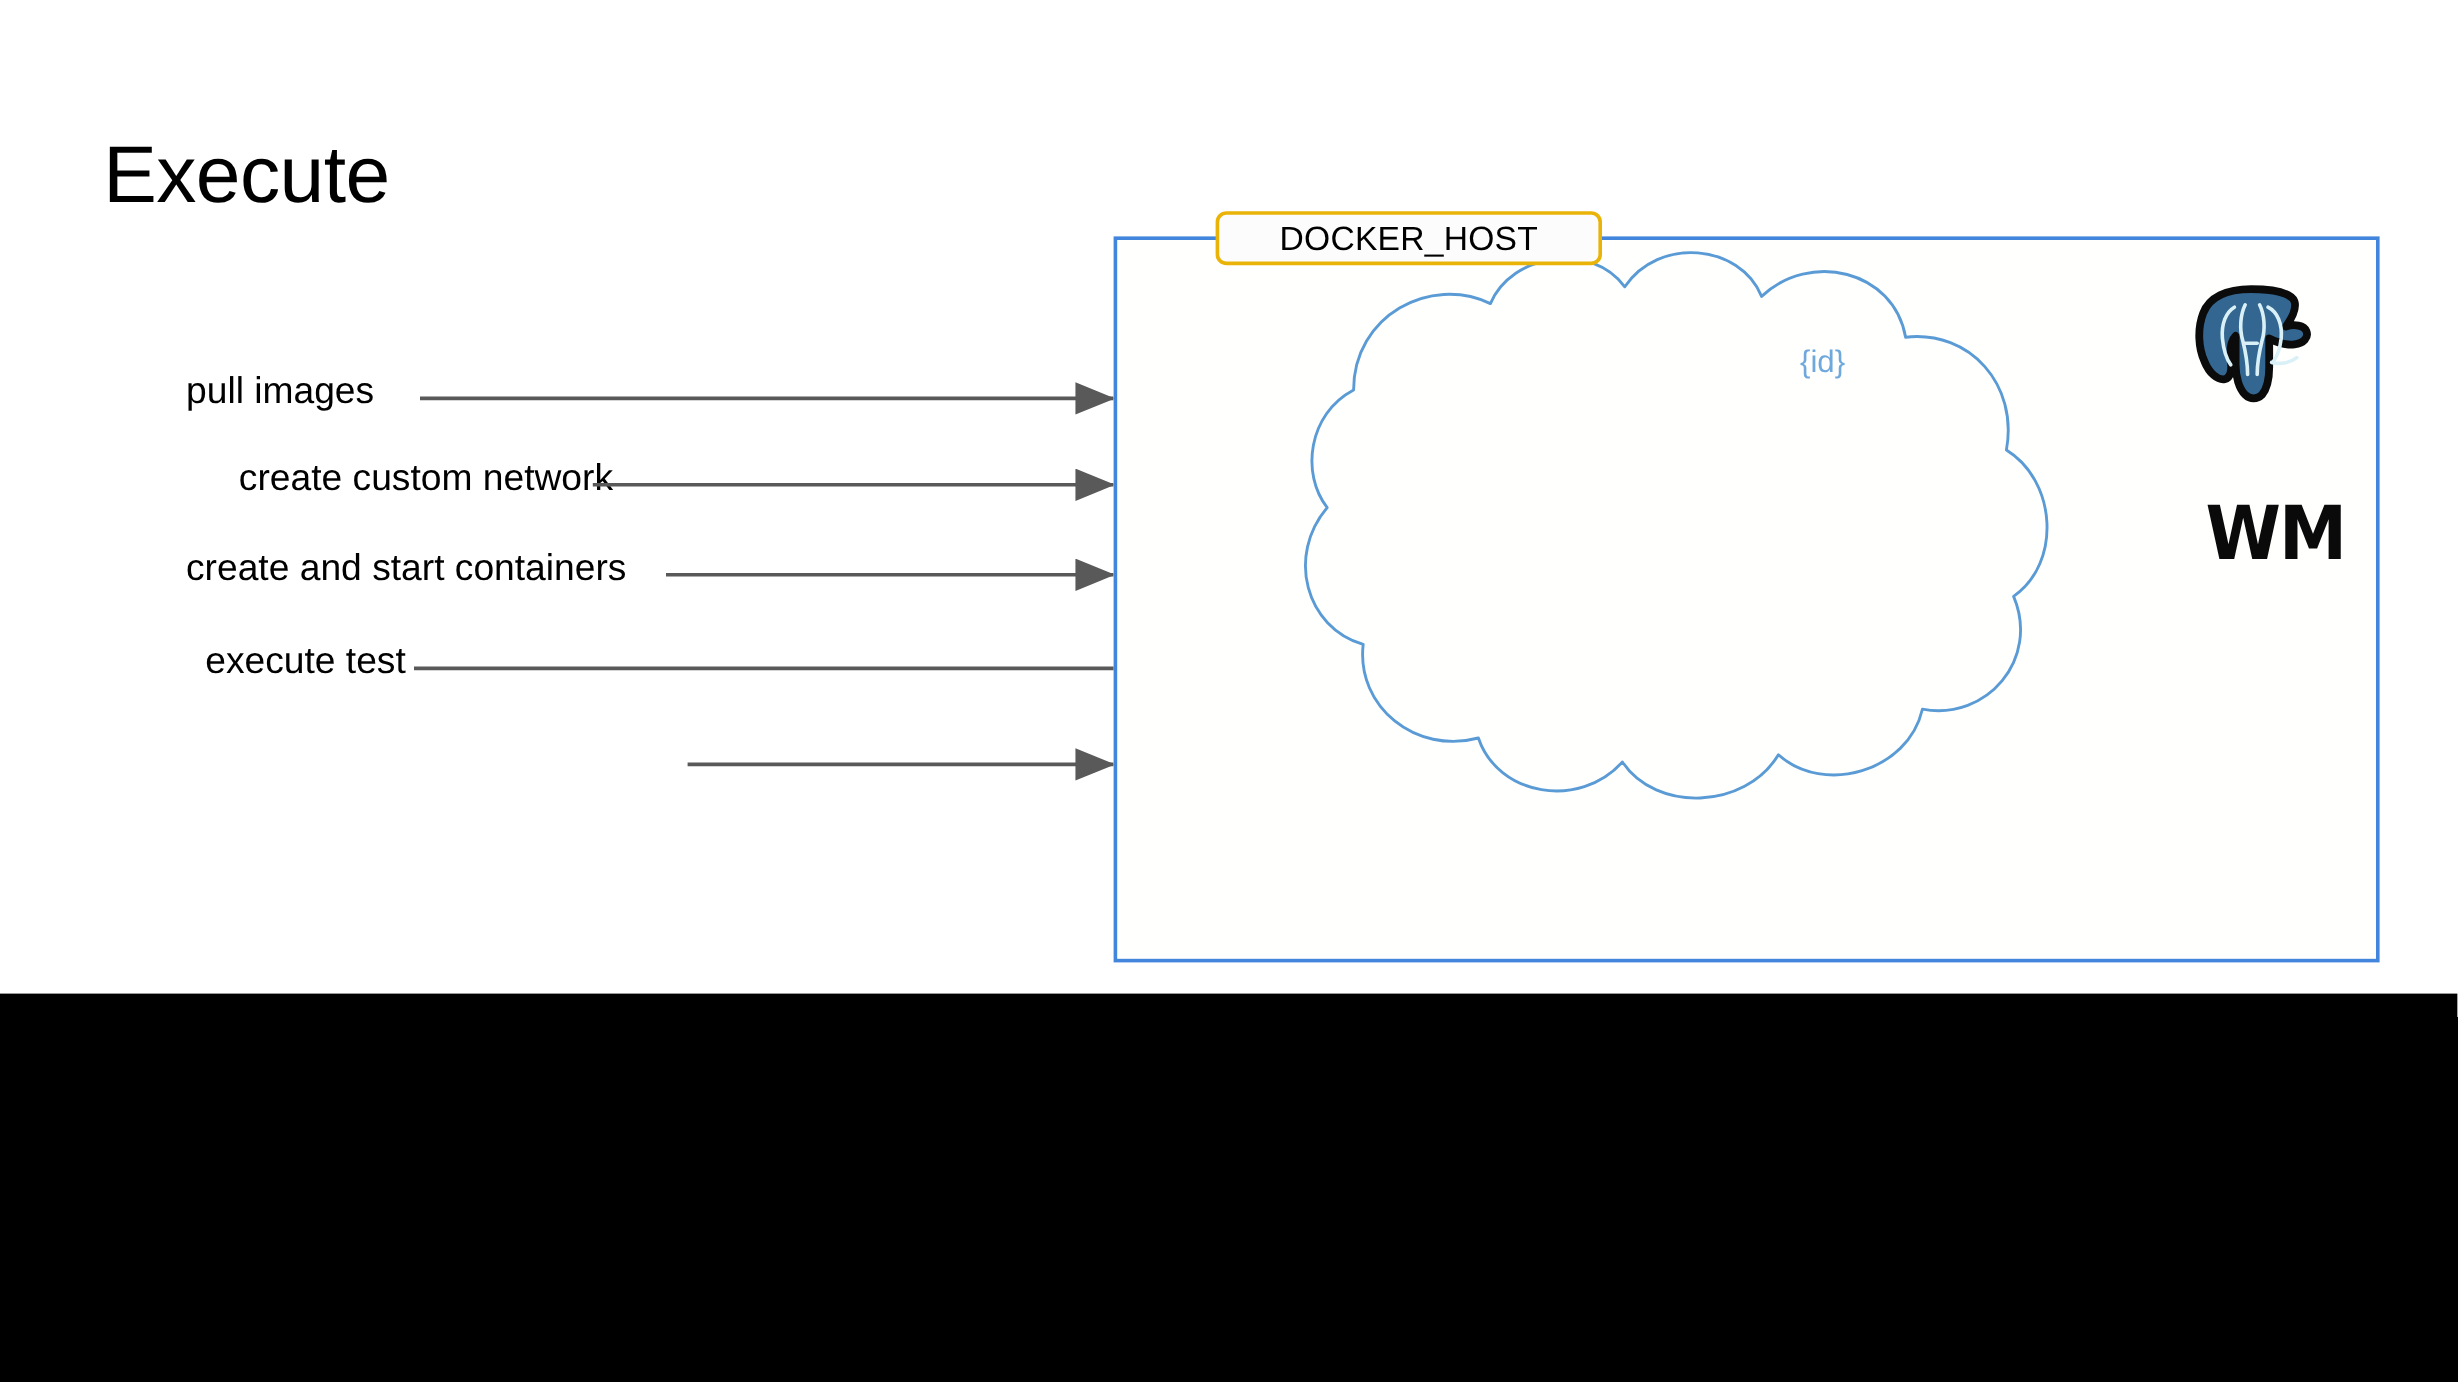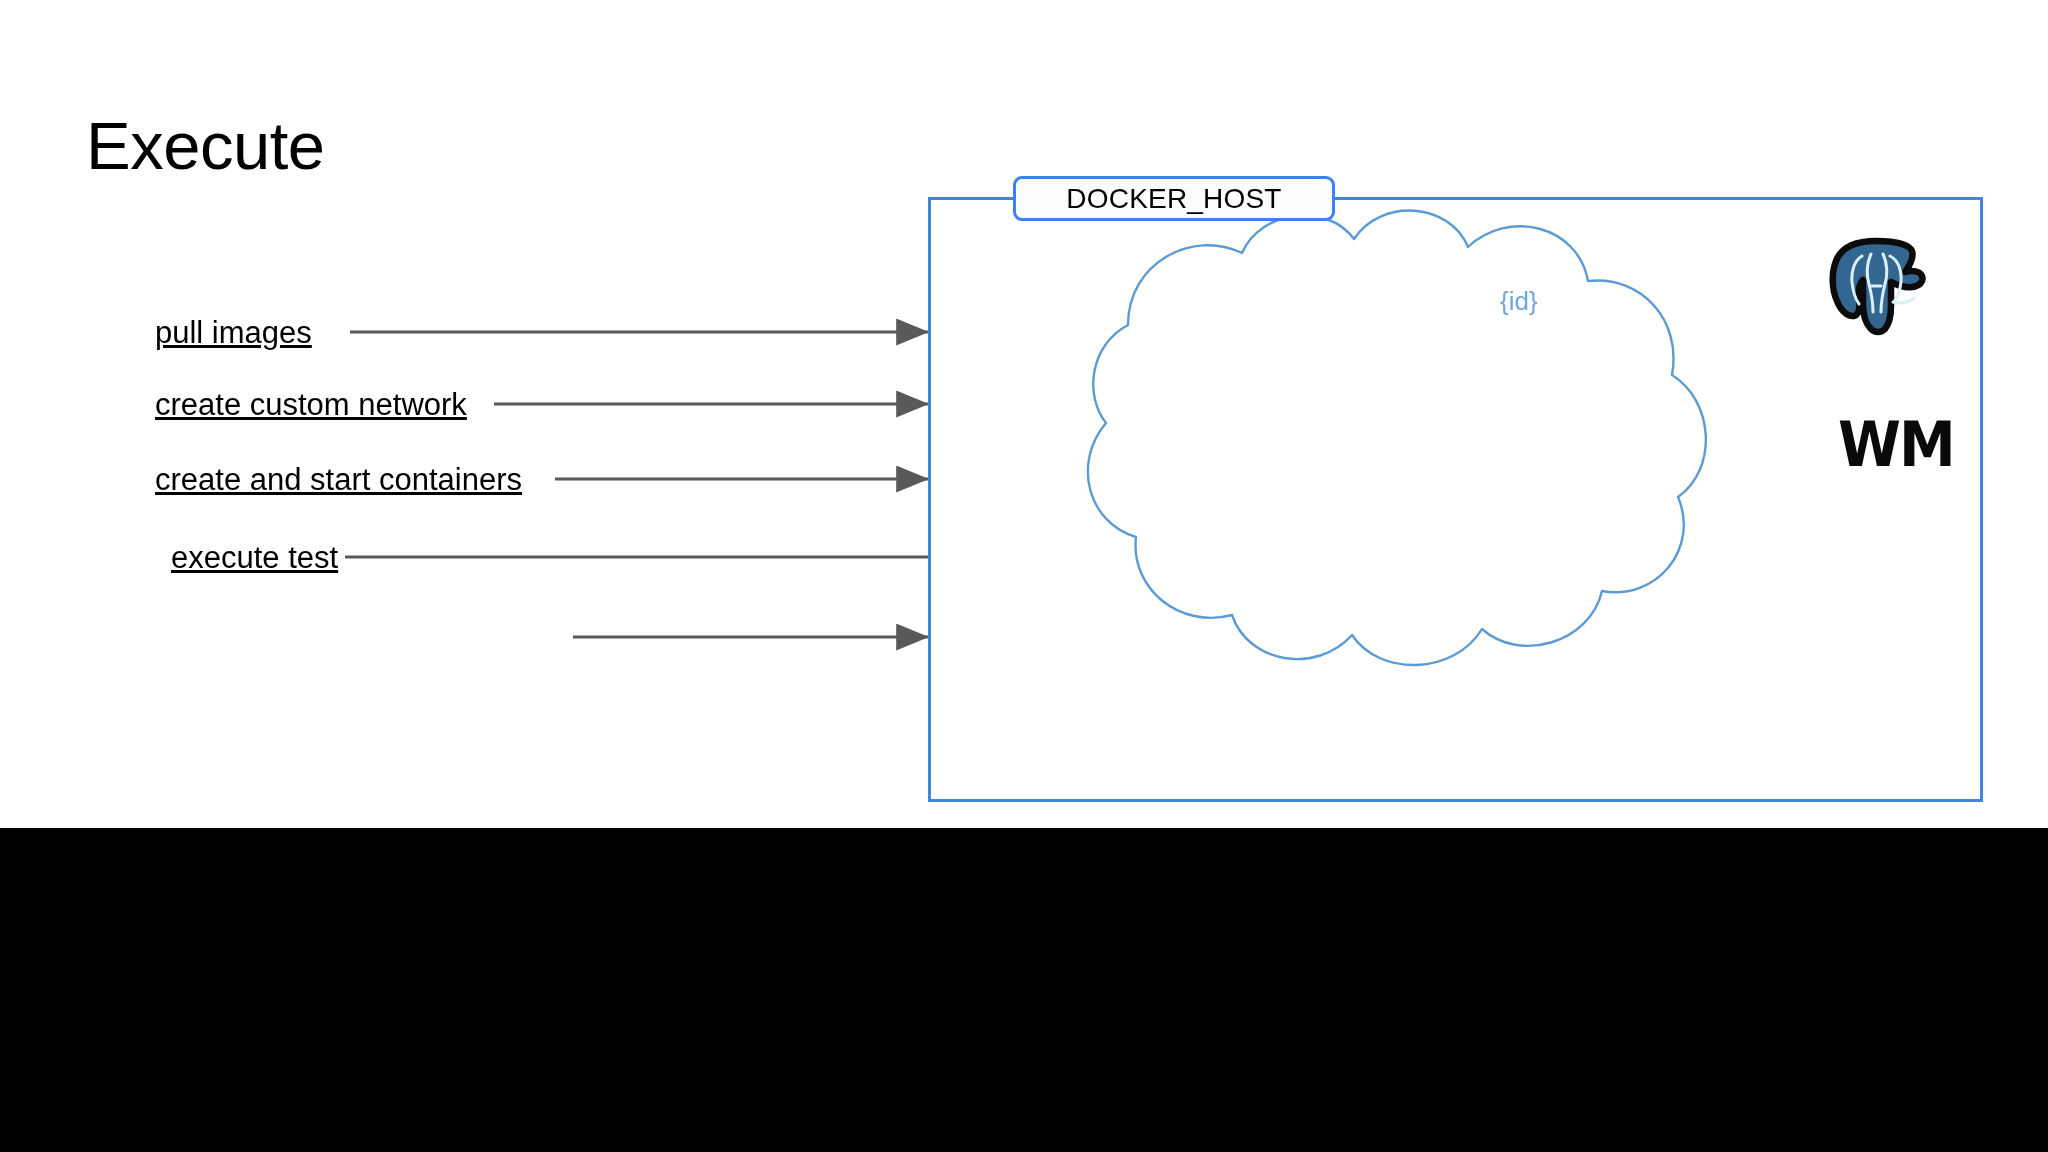--- a/index.html
+++ b/index.html
@@ -25,23 +25,22 @@
     letter-spacing:-0.5px; line-height:1;
     white-space:nowrap;
   }
 
   
   #step-list { position:absolute; left:0; top:0; width:960px; height:828px; }
 
   .step-row {
     position:absolute; left:155px;
     height:44px;
-    display:flex; align-items:center;
+    display:flex; align-items:flex-start;
     white-space:nowrap;
-    text-decoration:underline;
   }
   .step-label {
     font-size:31px; font-weight:400; color:#000000;
     line-height:1; white-space:nowrap;
   }
   .step-row.accent .step-label { color:#4a86e8; }
 
   
   #connectors {
     position:absolute; left:0; top:0;
@@ -55,21 +54,21 @@
     left:928px; top:197px;
     width:1055px; height:605px;
     border:3px solid #4285dc;
     background:#fffffe;
   }
 
   #docker-host-badge {
     position:absolute;
     left:1013px; top:176px;
     width:322px; height:45px;
-    border:3px solid #3b82f6;
+    border:3px solid #eab308;
     border-radius:9px;
     background:#fcfcfc;
     display:flex; align-items:center; justify-content:center;
     z-index:6;
   }
   #docker-host-badge .badge-text {
     font-size:28px; color:#000000; line-height:1;
     white-space:nowrap; letter-spacing:0.2px;
   }
 
@@ -112,21 +111,21 @@
 <body>
 
 <div id="slide">
 
   <div id="page-title">Execute</div>
 
   <div id="step-list">
       <div class="step-row" style="top: 310px;">
         <span class="step-label">pull images</span>
       </div>
-      <div class="step-row" style="top: 382px;">
+      <div class="step-row" style="top: 382px; margin-left: 44px;">
         <span class="step-label">create custom network</span>
       </div>
       <div class="step-row" style="top: 457px;">
         <span class="step-label">create and start containers</span>
       </div>
       <div class="step-row" style="top: 535px; margin-left: 16px;">
         <span class="step-label">execute test</span>
       </div>
     </div>
 

